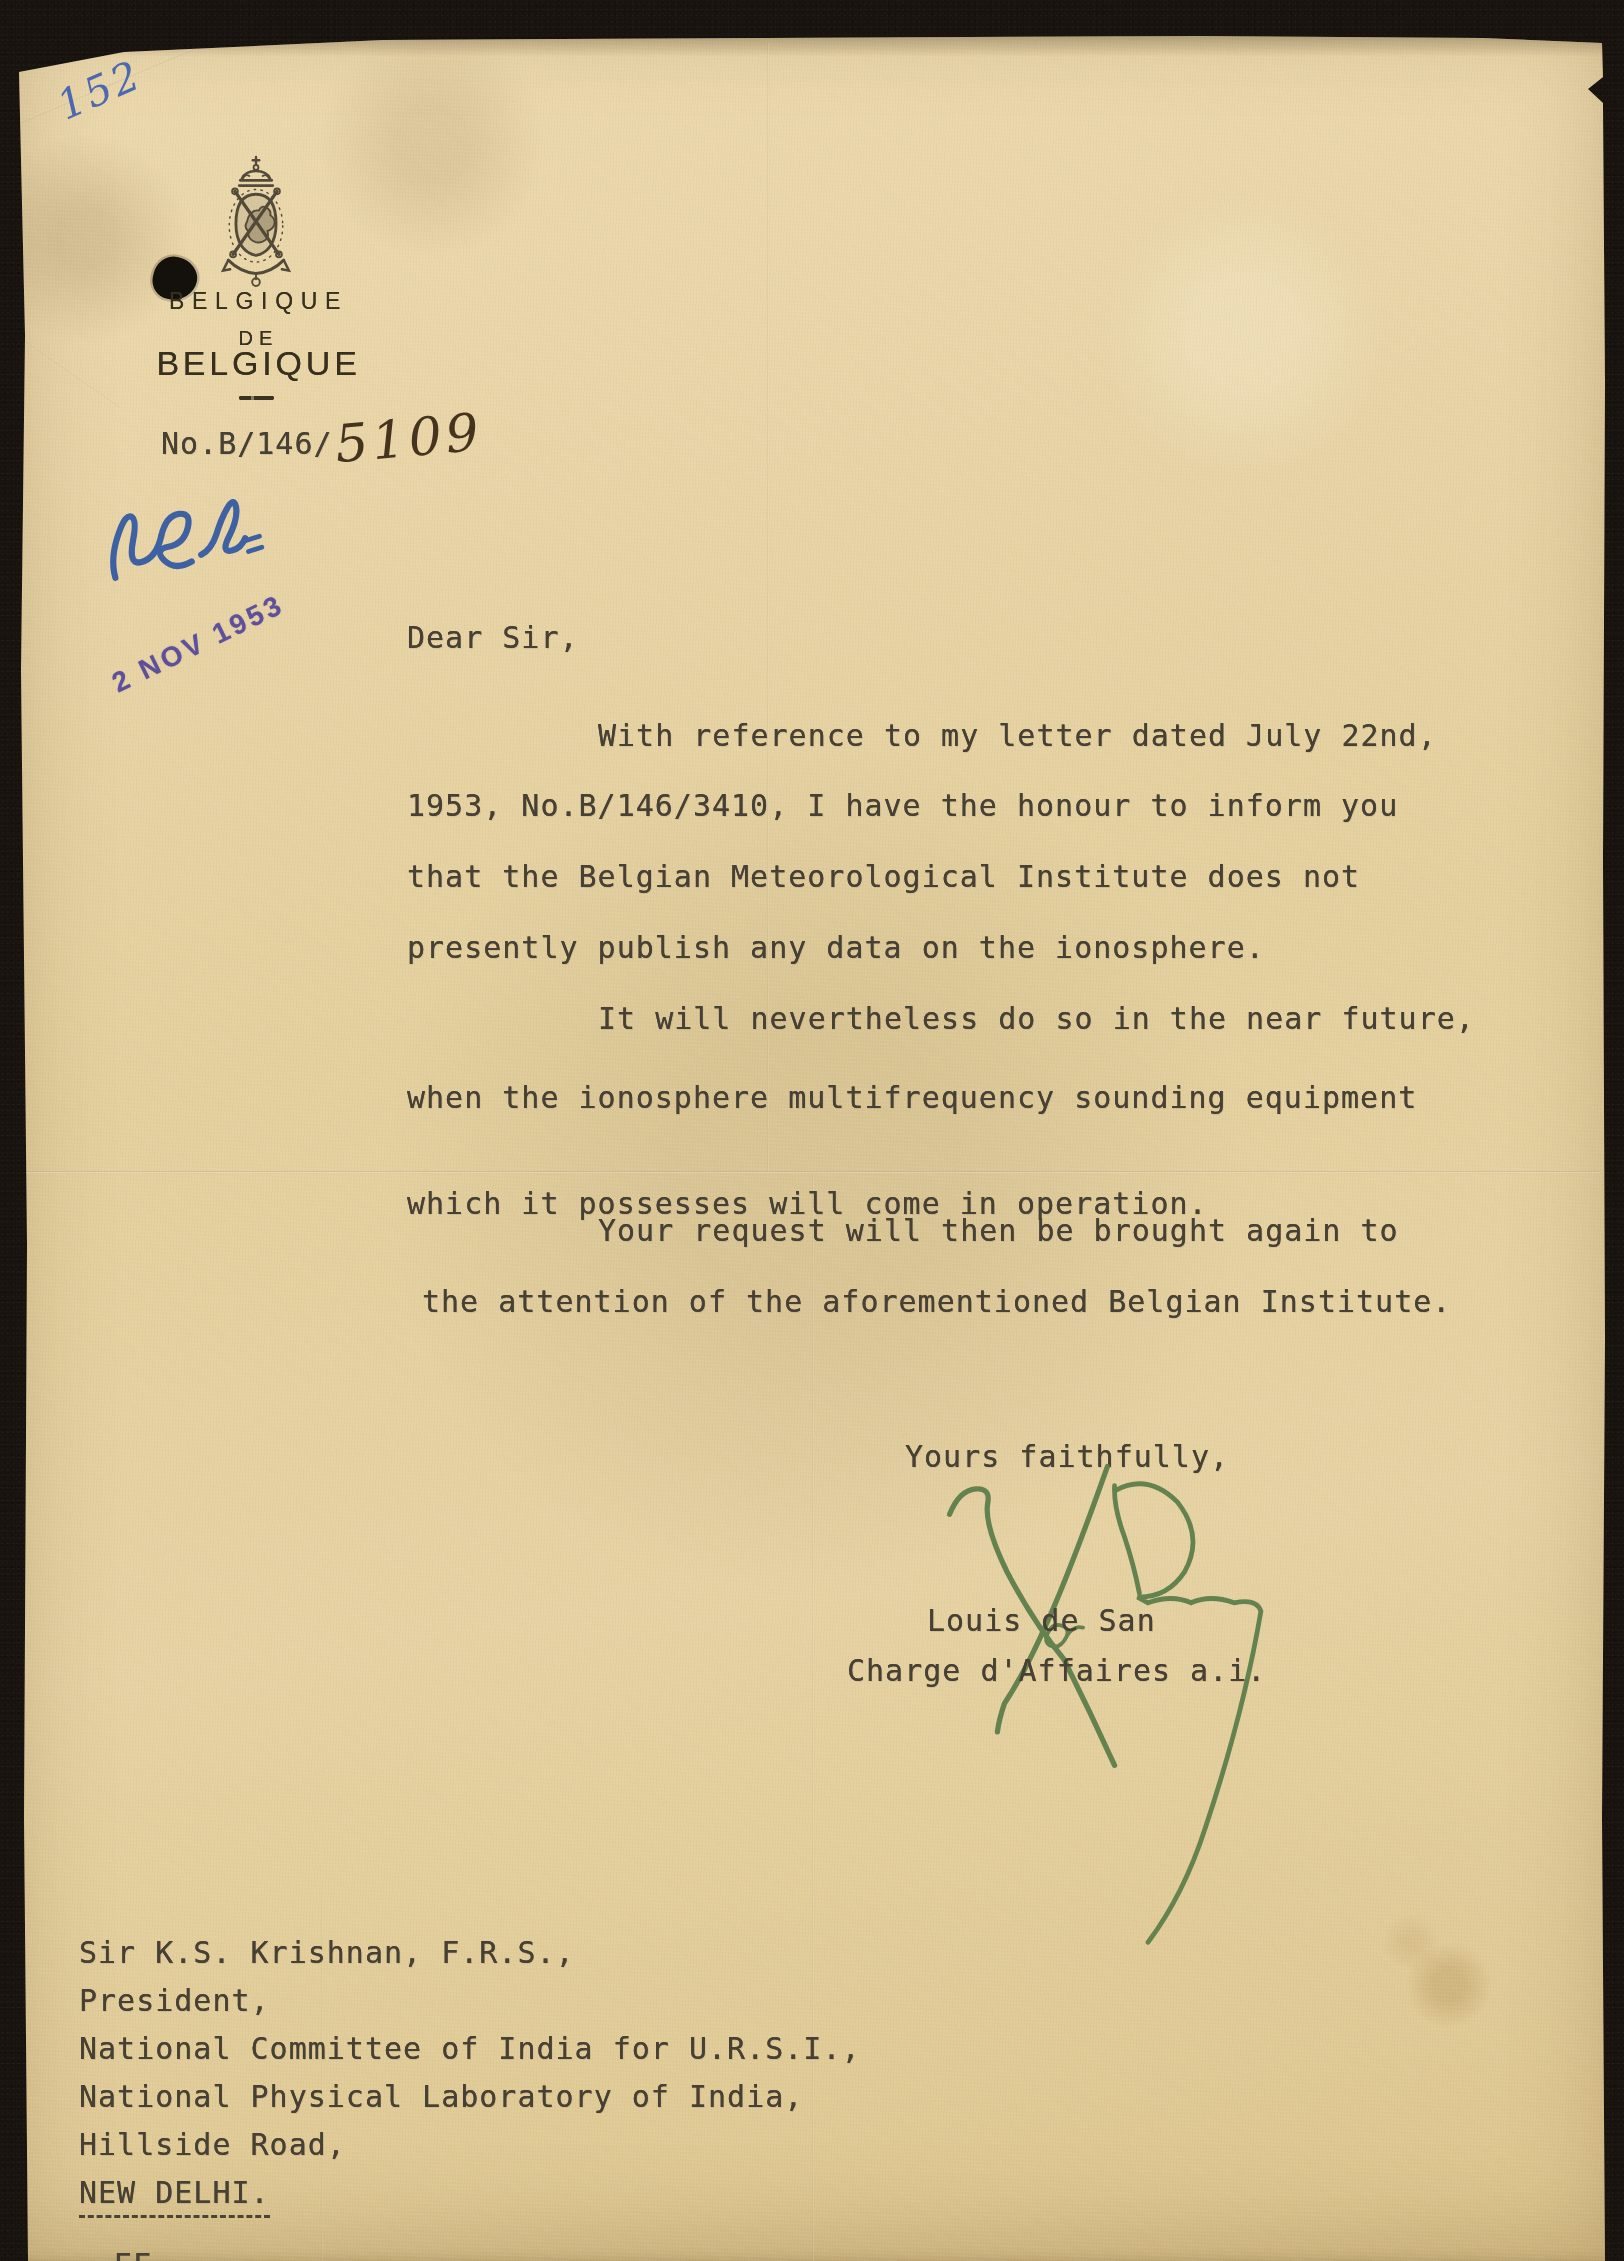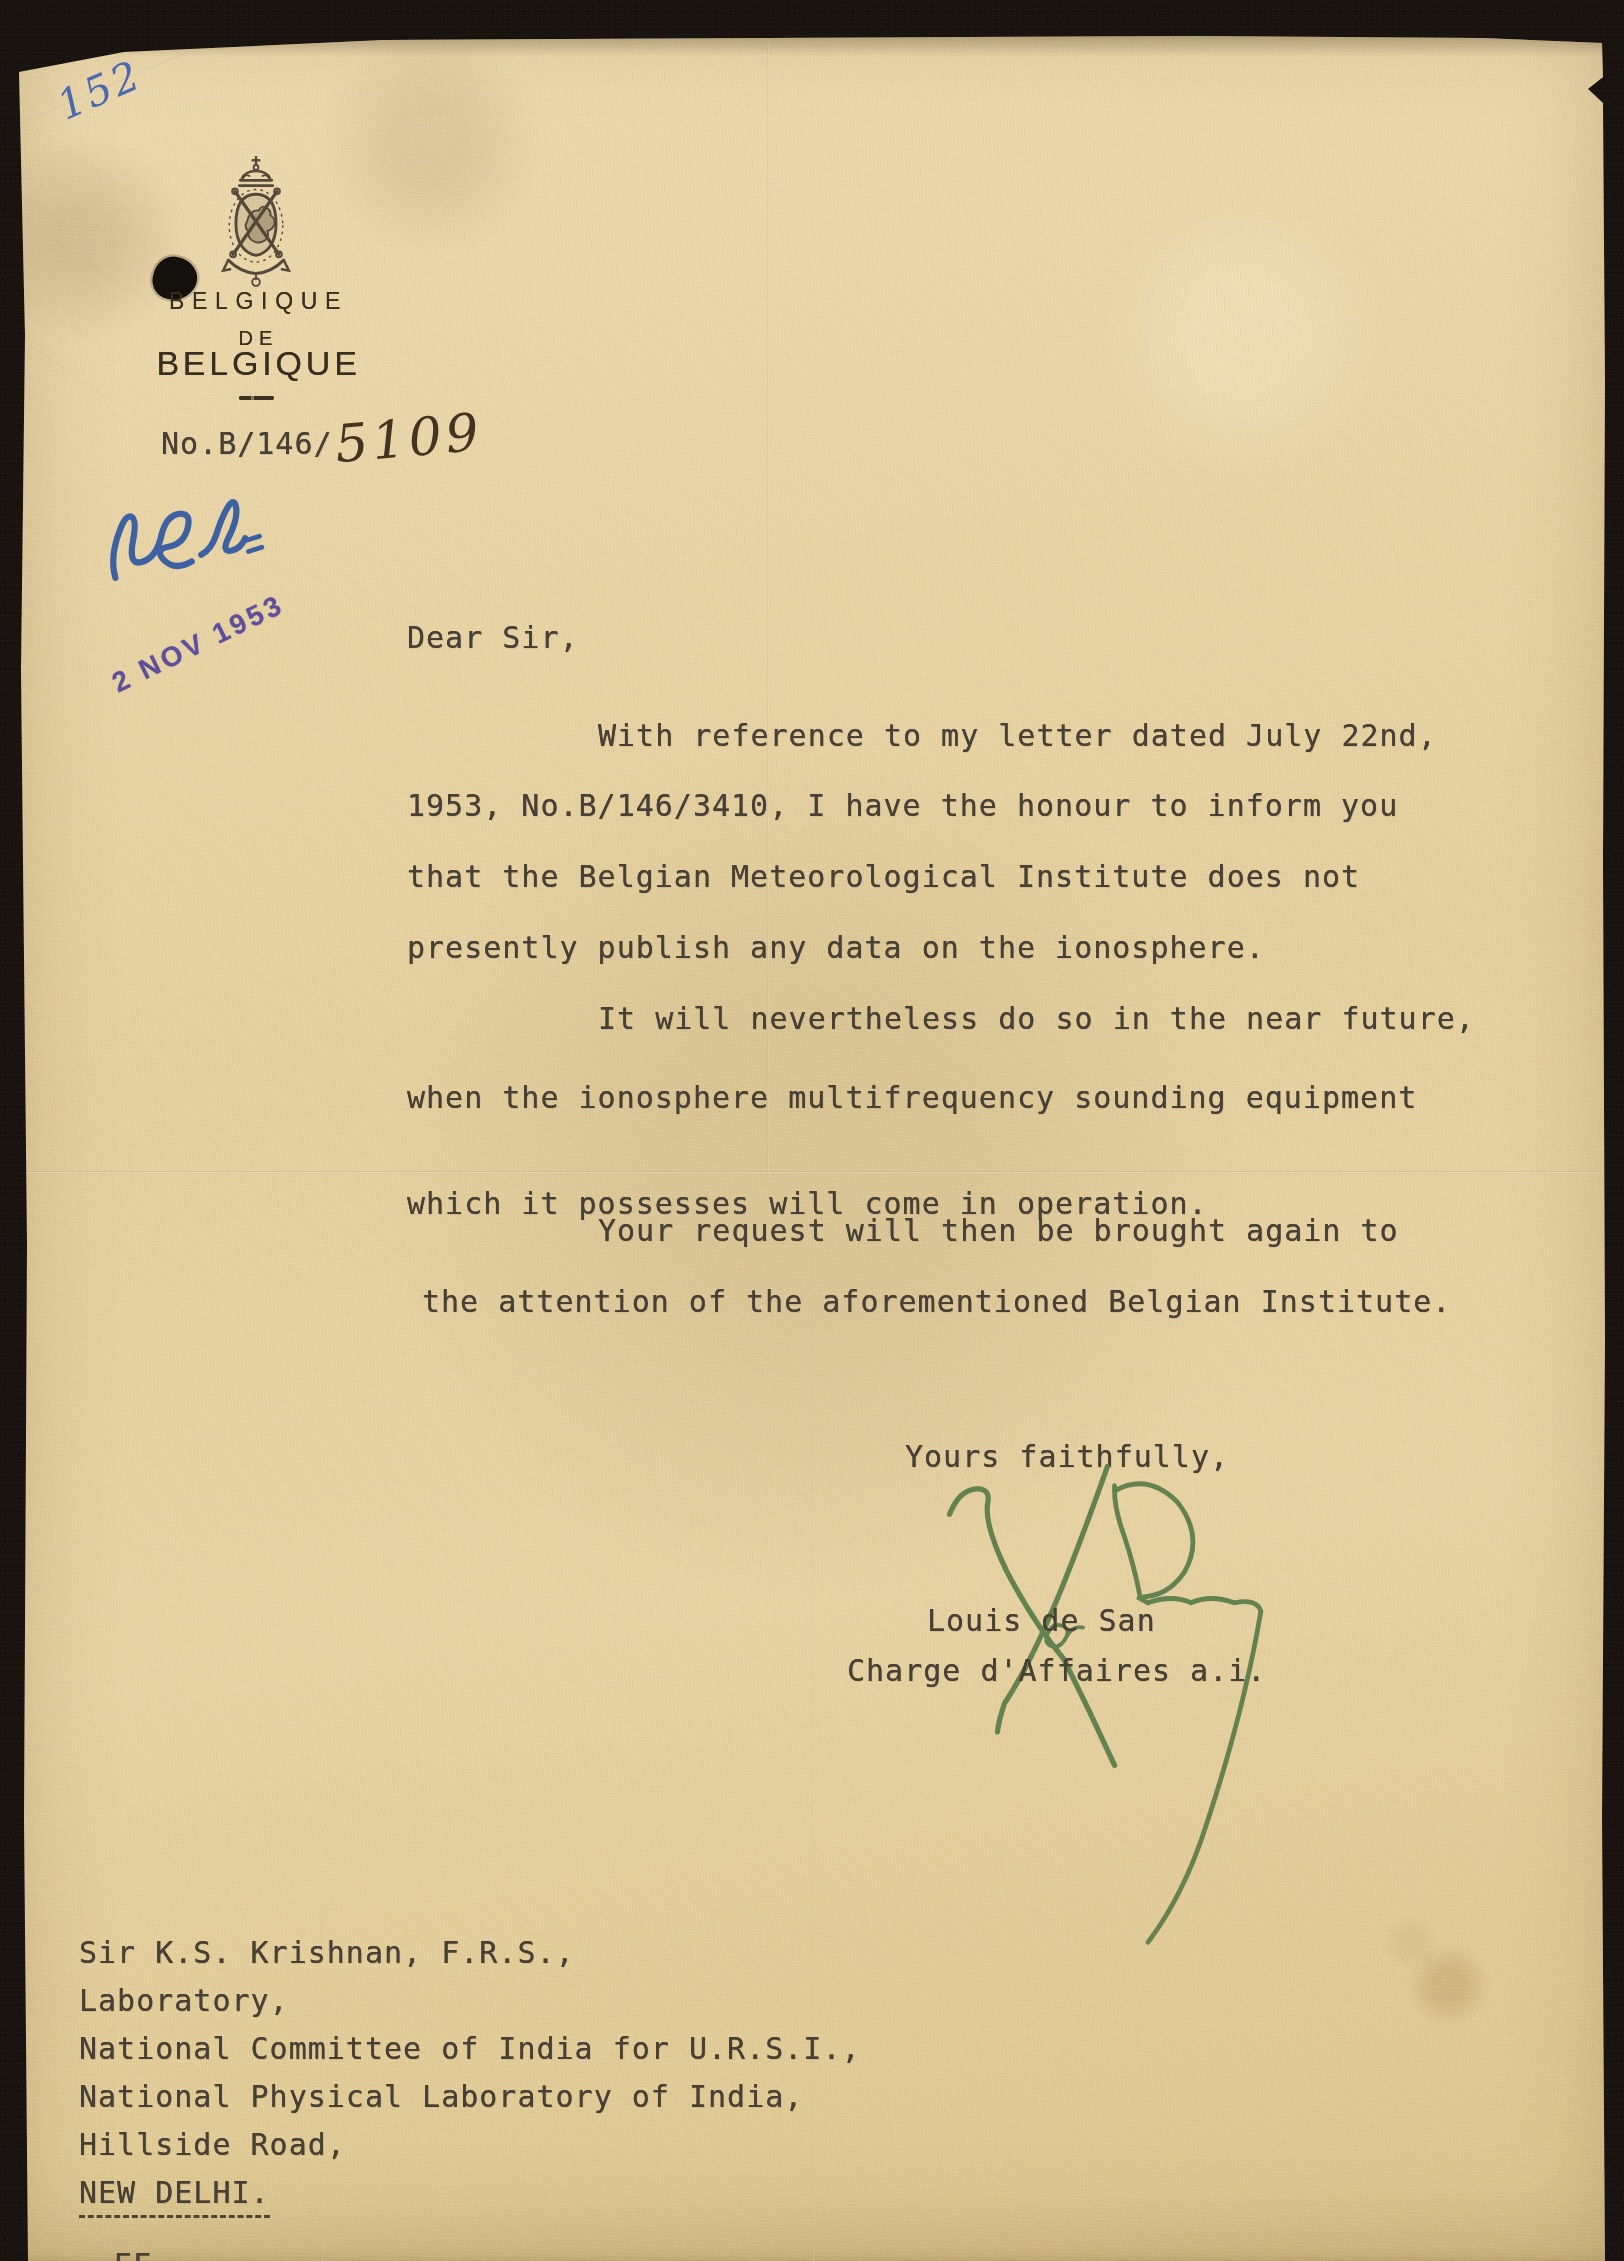--- a/index.html
+++ b/index.html
@@ -159,21 +159,21 @@
         <path d="M400 85 Q398 130 420 190 Q440 250 452 310" stroke-width="10"></path>
         <path d="M402 95 Q470 58 532 120 Q588 192 546 266 Q510 320 448 318 L470 330 Q520 312 560 330 Q600 312 650 330 Q698 320 706 348 Q670 560 590 800 Q545 940 470 1040" stroke-width="10"></path>
       </g>
     </svg>
 
     <div class="tw sig-name">Louis de San</div>
     <div class="tw sig-title">Charge d'Affaires a.i.</div>
 
     <div>
         <div class="tw" style="left: 79px; top: 1935px;"><span>Sir K.S. Krishnan, F.R.S.,</span></div>
-        <div class="tw" style="left: 79px; top: 1983px;"><span>Laboratory,</span></div>
+        <div class="tw" style="left: 79px; top: 1983px;"><span>President,</span></div>
         <div class="tw" style="left: 79px; top: 2031px;"><span>National Committee of India for U.R.S.I.,</span></div>
         <div class="tw" style="left: 79px; top: 2079px;"><span>National Physical Laboratory of India,</span></div>
         <div class="tw" style="left: 79px; top: 2127px;"><span>Hillside Road,</span></div>
         <div class="tw" style="left: 79px; top: 2175px;"><span class="underl">NEW DELHI.</span></div>
       </div>
 
     <div class="tw typist">EF.</div>
   </div>
 </div>
 

